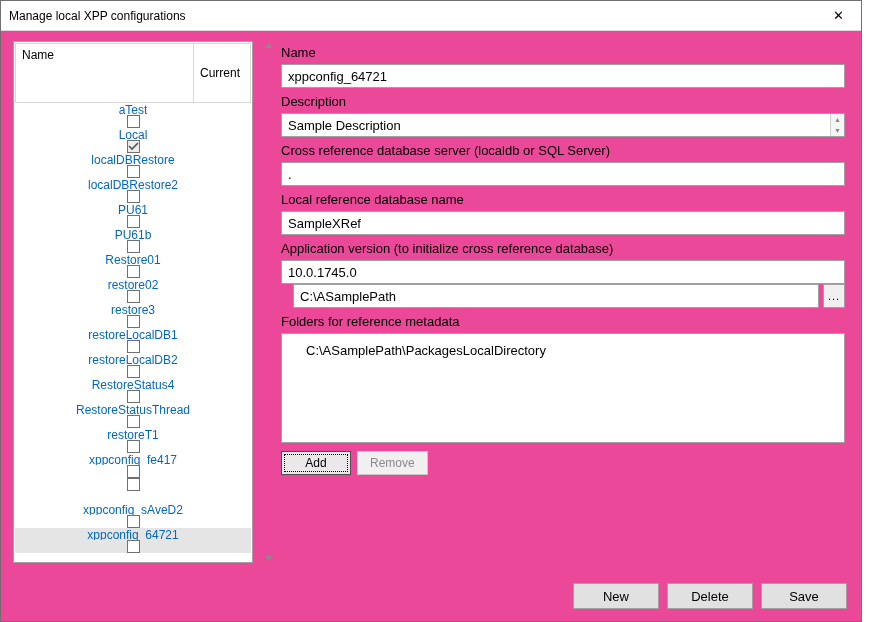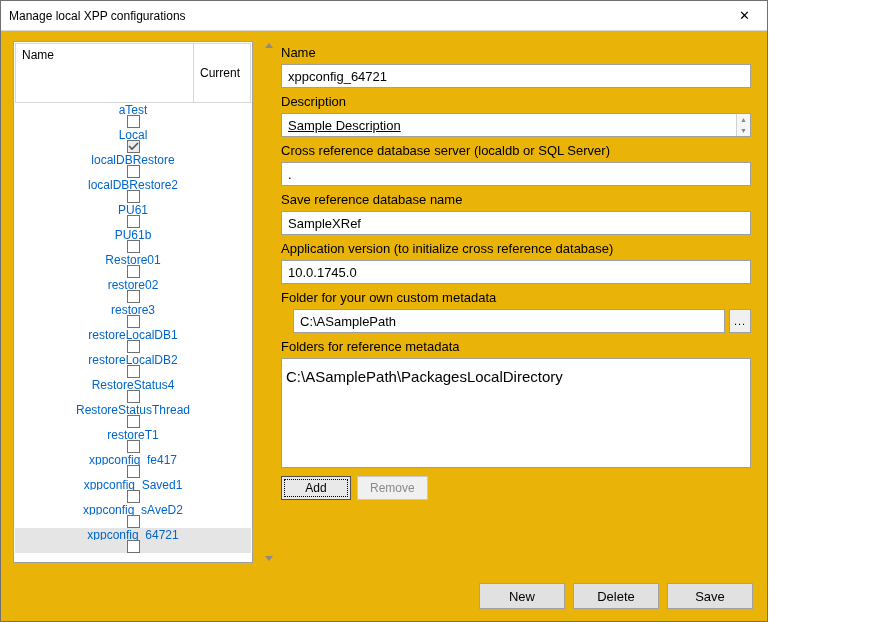--- a/index.html
+++ b/index.html
@@ -4,26 +4,26 @@
 <style>
   * { box-sizing: border-box; }
   body {
     margin: 0;
     font-family: "Segoe UI", Tahoma, sans-serif;
     font-size: 12px;
     background: #fff;
     color: #000;
   }
   .window {
-    width: 768px;
+    width: 862px;
     height: 622px;
     border: 1px solid #707070;
     display: flex;
     flex-direction: column;
-    background: #eab308;
+    background: #ec4899;
   }
   .titlebar {
     height: 30px;
     display: flex;
     align-items: center;
     justify-content: space-between;
     padding: 0 0 0 8px;
     border-bottom: 1px solid #d9d9d9;
     background: #fff;
   }
@@ -201,22 +201,22 @@
     align-items: center;
     justify-content: center;
     font-size: 11px;
     letter-spacing: 1px;
     cursor: pointer;
   }
   .ref-list {
     width: 100%;
     height: 110px;
     border: 1px solid #a0a0a0;
-    padding: 8px 4px;
-    font-size: 15px;
+    padding: 8px 24px;
+    font-size: 13px;
     background: #fff;
     overflow-y: auto;
   }
   .ref-item {
     padding: 1px 0;
     cursor: default;
   }
   .ref-ctrls {
     margin-top: 8px;
     display: flex;
@@ -363,21 +363,20 @@
               <span class="chk"></span>
             </div>
           </div>
           <div class="list-row">
             <div class="row-name">xppconfig_fe417</div>
             <div class="row-current">
               <span class="chk"></span>
             </div>
           </div>
           <div class="list-row">
-            <div class="row-name">xppconfig_Saved1</div>
             <div class="row-current">
               <span class="chk"></span>
             </div>
           </div>
           <div class="list-row">
             <div class="row-name">xppconfig_sAveD2</div>
             <div class="row-current">
               <span class="chk"></span>
             </div>
           </div>
@@ -396,37 +395,36 @@
     </div>
 
     <div class="right-pane">
       <div class="form">
 
         <div class="field-label">Name</div>
         <input class="text-input" type="text" value="xppconfig_64721" style="">
 
         <div class="field-label">Description</div>
         <div class="desc-wrap">
-          <input class="text-input" type="text" style="padding-right: 18px; text-decoration: underline;" value="Sample Description">
+          <input class="text-input" type="text" style="padding-right: 18px;" value="Sample Description">
           <div class="desc-spin">
             <div class="sbtn">▲</div>
             <div class="sbtn">▼</div>
           </div>
         </div>
 
         <div class="field-label">Cross reference database server (localdb or SQL Server)</div>
         <input class="text-input" type="text" value="." style="">
 
-        <div class="field-label">Save reference database name</div>
+        <div class="field-label">Local reference database name</div>
         <input class="text-input" type="text" value="SampleXRef" style="">
 
         <div class="field-label">Application version (to initialize cross reference database)</div>
         <input class="text-input" type="text" value="10.0.1745.0" style="">
 
-        <div class="field-label">Folder for your own custom metadata</div>
         <div class="path-row">
           <input class="text-input" type="text" value="C:\ASamplePath" style="">
           <div class="browse-btn">...</div>
         </div>
 
         <div class="field-label">Folders for reference metadata</div>
         <div class="ref-list" id="ref-list">
             <div class="ref-item">C:\ASamplePath\PackagesLocalDirectory</div>
           </div>
 

